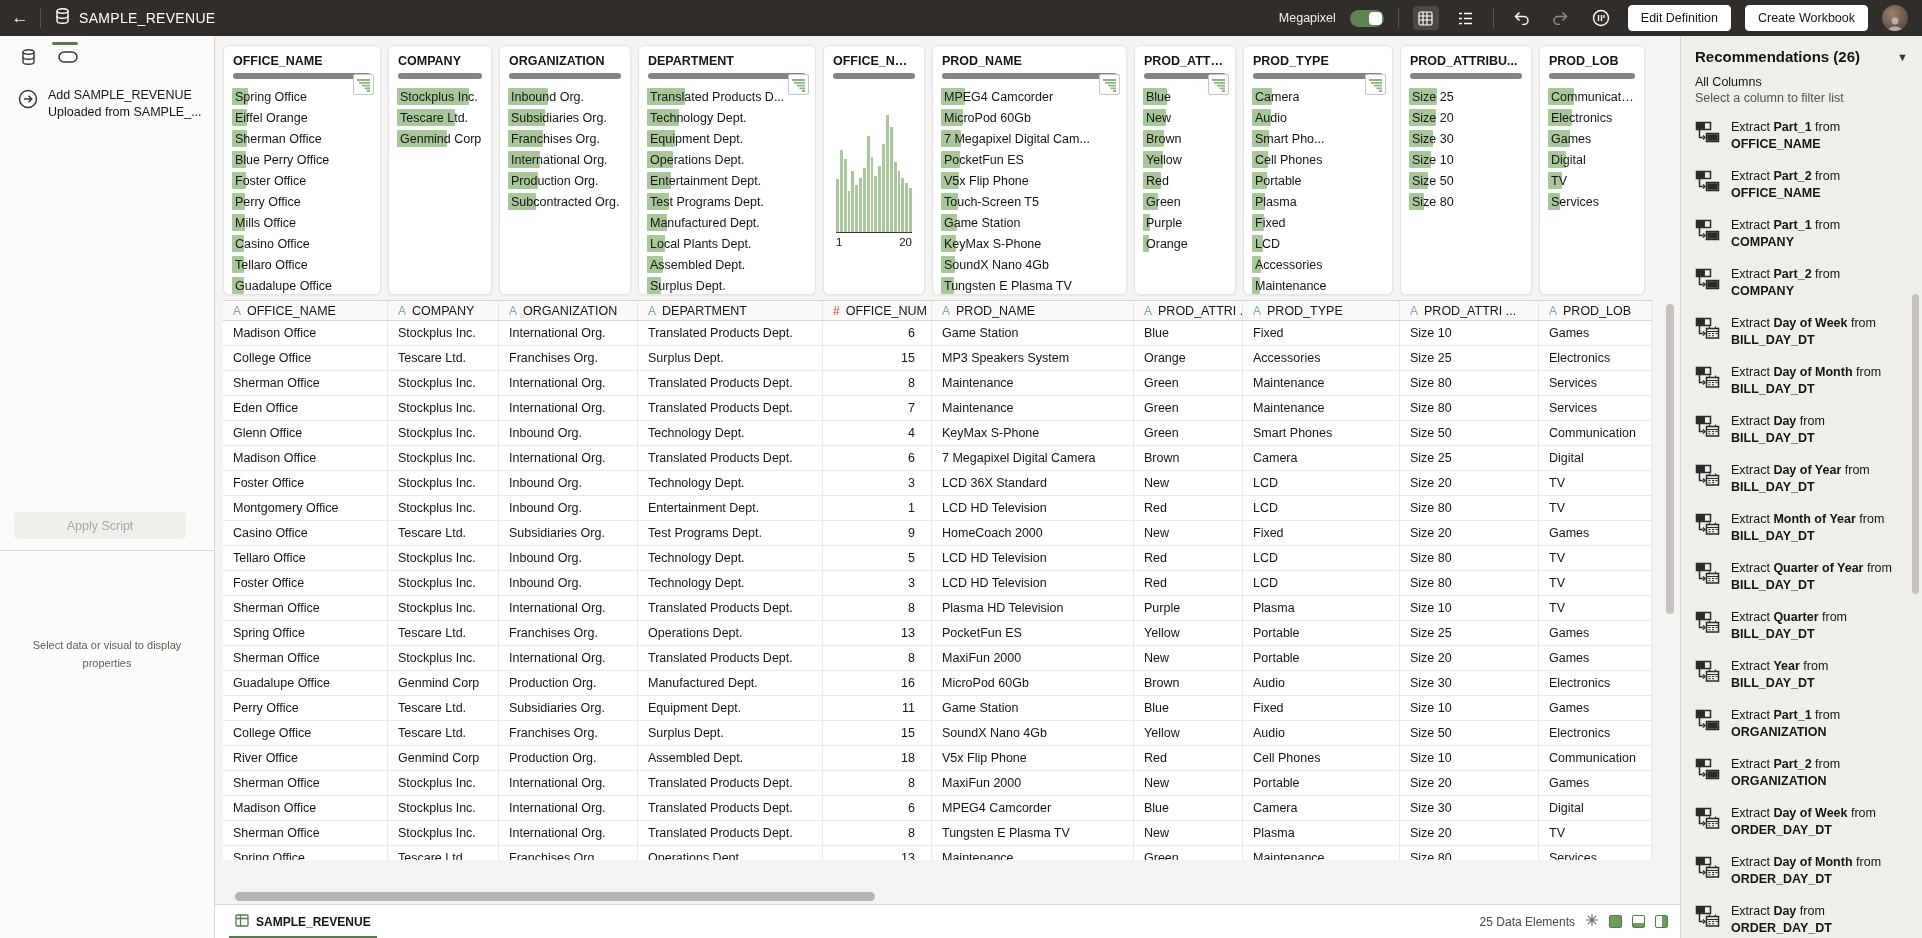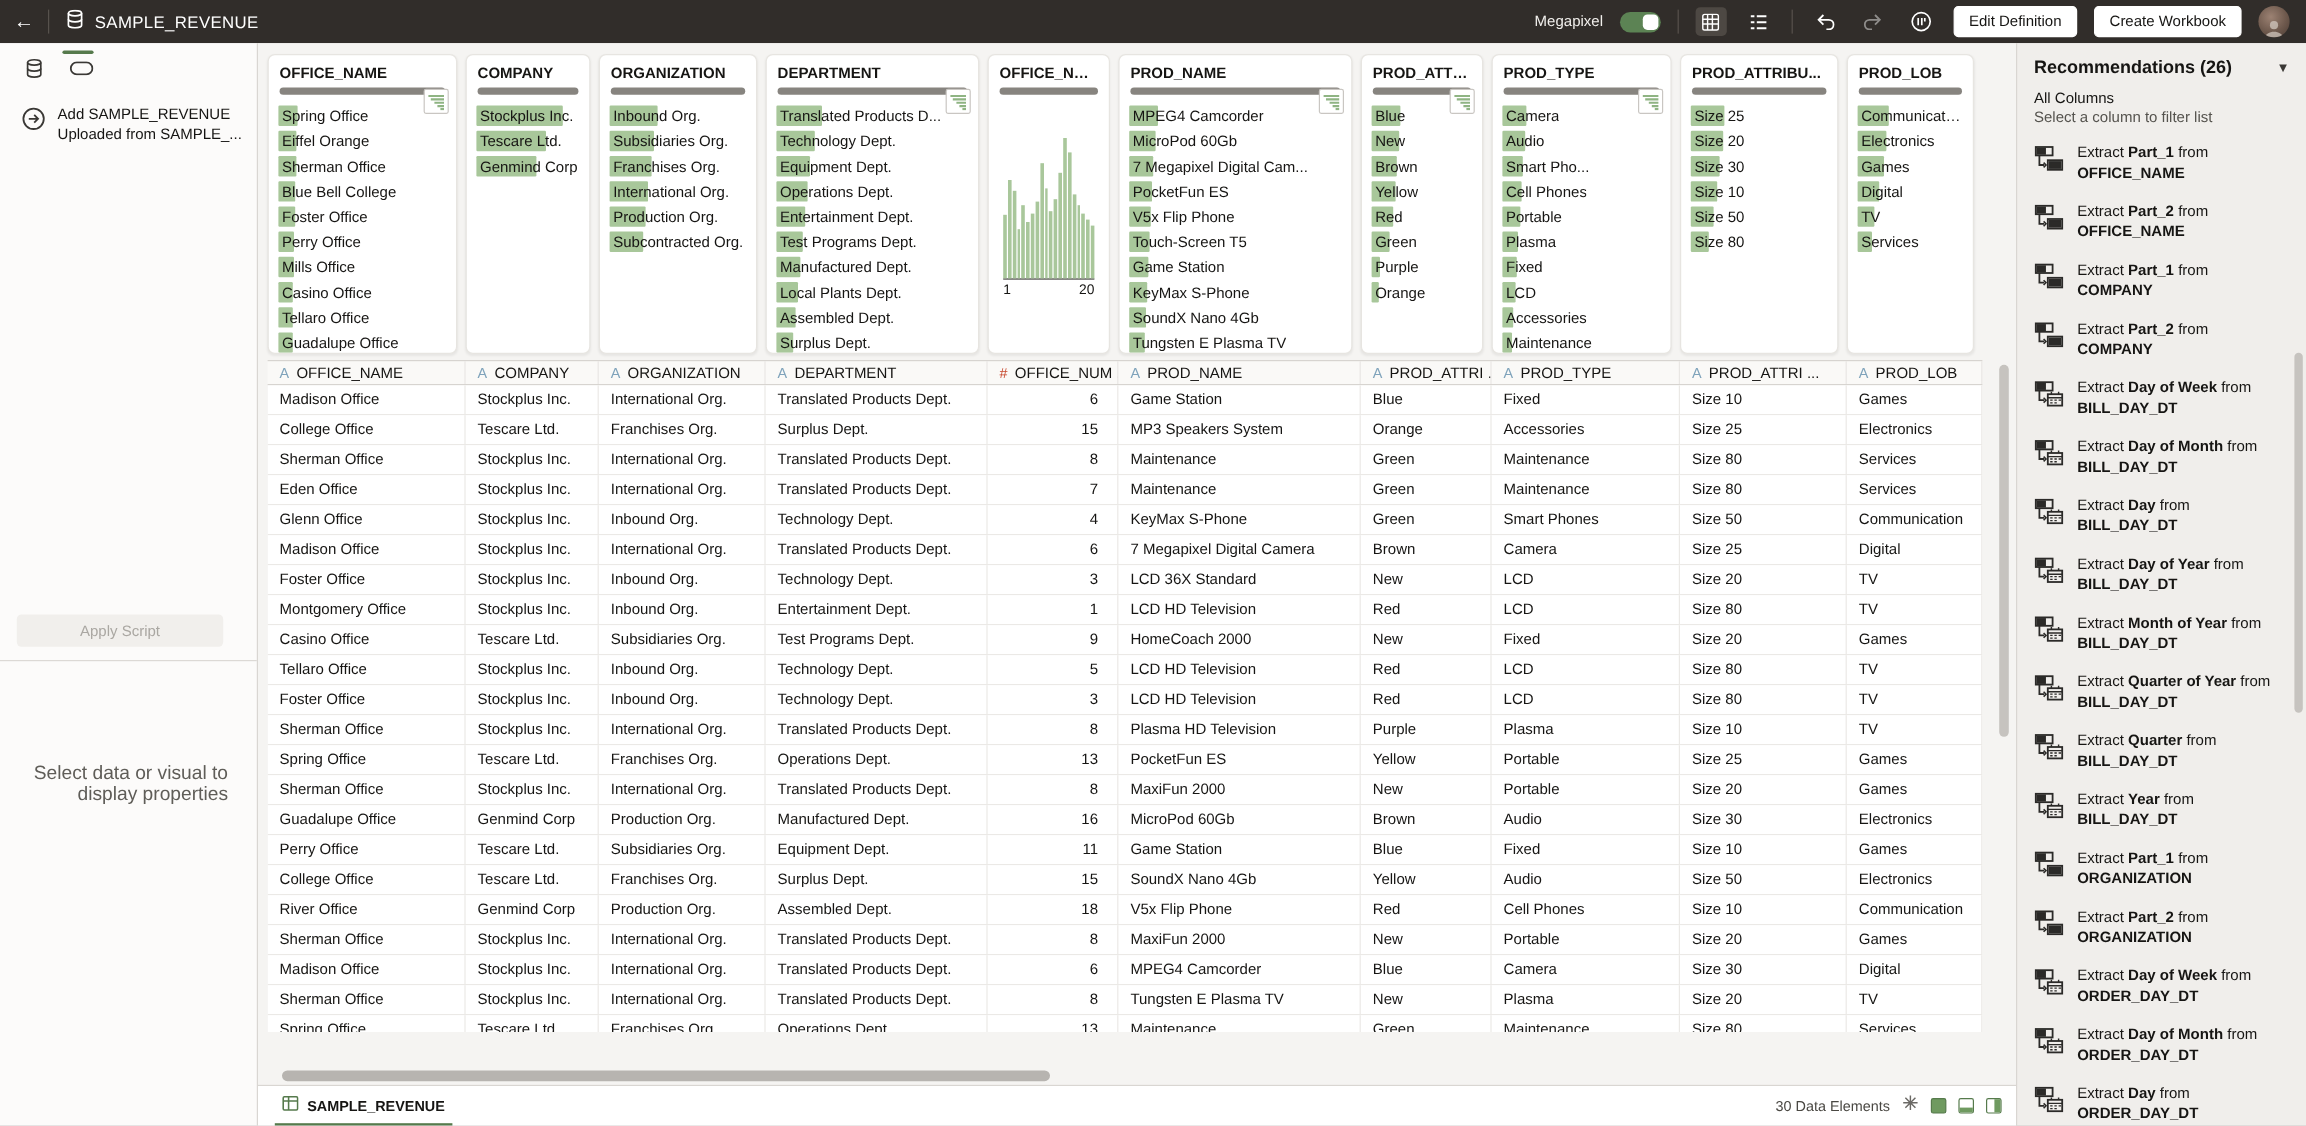--- a/index.html
+++ b/index.html
@@ -42,22 +42,22 @@
   .sb-plus { width:21px; height:21px; border-radius:50%; border:1.5px solid #3a3835; display:flex;
     align-items:center; justify-content:center; font-size:14px; color:#3a3835; cursor:pointer; background:#fcfbfa; }
   .sb-item { display:flex; align-items:flex-start; gap:10px; padding:9px 8px 9px 14px; cursor:pointer;
     border-left:4px solid transparent; }
   .sb-item.sel { background:#e5e2de; border-left-color:#567a4c; }
   .sb-item .txt { font-size:12.5px; line-height:17px; color:#161513; }
   .sb-item .icn { margin-top:2px; flex:0 0 auto; }
   .apply-btn { position:absolute; top:476px; left:14px; width:172px; height:27px; background:#f1efec;
     border:none; border-radius:4px; color:#aaa7a2; font-size:12.5px; font-family:inherit; cursor:default; }
   .sb-divider { position:absolute; top:514px; left:0; right:0; height:1px; background:#dcd9d5; }
-  .sb-hint { position:absolute; top:600px; left:0; right:0; text-align:right; color:#5f5d58;
-    font-size:16px; line-height:18px; padding:0 24px; }
+  .sb-hint { position:absolute; top:600px; left:0; right:0; text-align:center; color:#5f5d58;
+    font-size:11px; line-height:18px; padding:0 24px; }
 
   
   .main { position:absolute; top:36px; left:215px; right:242px; bottom:0; background:#f5f4f2; overflow:hidden; }
 
   
   .cards { position:absolute; top:9px; left:8px; display:flex; gap:7px; height:250px; }
   .card { position:relative; background:#fff; border:1px solid #e7e5e1; border-radius:6px;
     box-shadow:0 1px 2px rgba(0,0,0,.06); padding:6px 8px; overflow:hidden; cursor:pointer; }
   .card-title { font-size:12.5px; font-weight:700; color:#161513; white-space:nowrap; overflow:hidden;
     text-overflow:ellipsis; padding:2px 0 5px 1px; }
@@ -236,21 +236,21 @@
           <div class="vrow">
             <span class="vbar" style="width: 15px;"></span>
             <span class="vlabel">Eiffel Orange</span>
           </div>
           <div class="vrow">
             <span class="vbar" style="width: 15px;"></span>
             <span class="vlabel">Sherman Office</span>
           </div>
           <div class="vrow">
             <span class="vbar" style="width: 14px;"></span>
-            <span class="vlabel">Blue Bell College</span>
+            <span class="vlabel">Blue Perry Office</span>
           </div>
           <div class="vrow">
             <span class="vbar" style="width: 14px;"></span>
             <span class="vlabel">Foster Office</span>
           </div>
           <div class="vrow">
             <span class="vbar" style="width: 13px;"></span>
             <span class="vlabel">Perry Office</span>
           </div>
           <div class="vrow">
@@ -904,21 +904,21 @@
       <div class="ds-tab">
         <span>
           <svg width="14" height="13" viewBox="0 0 14 13" fill="none" stroke="#567a4c" stroke-width="1.3">
             <rect x="1" y="1" width="12" height="11" rx="1"></rect>
               <path d="M1 4.5h12M5.5 1v11"></path>
           </svg>
         </span>
         <span class="ds-tab-label">SAMPLE_REVENUE</span>
       </div>
       <div class="bb-right">
-        <span class="bb-count">30 Data Elements</span>
+        <span class="bb-count">25 Data Elements</span>
         <span>
           <svg width="14" height="14" viewBox="0 0 14 14" stroke="#6b6965" stroke-width="1.2" fill="none">
             <path d="M7 1v12M1 7h12M2.8 2.8l8.4 8.4M11.2 2.8 2.8 11.2"></path>
           </svg>
         </span>
         <span class="sq fill"></span>
         <span class="sq strip"></span>
         <span class="sq half"></span>
       </div>
     </div>

